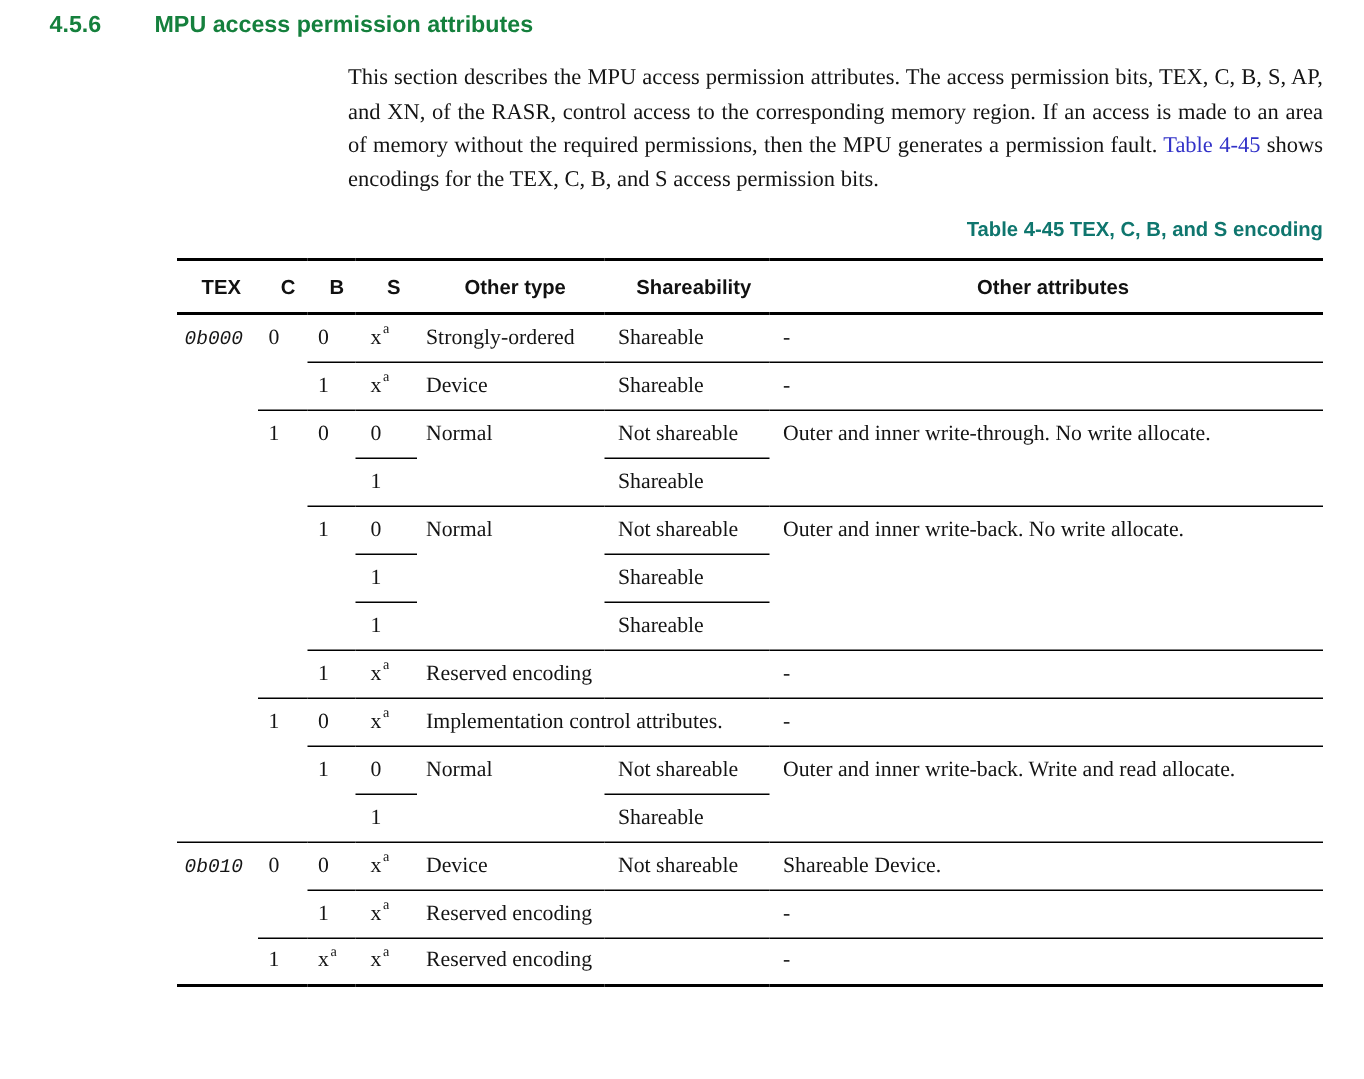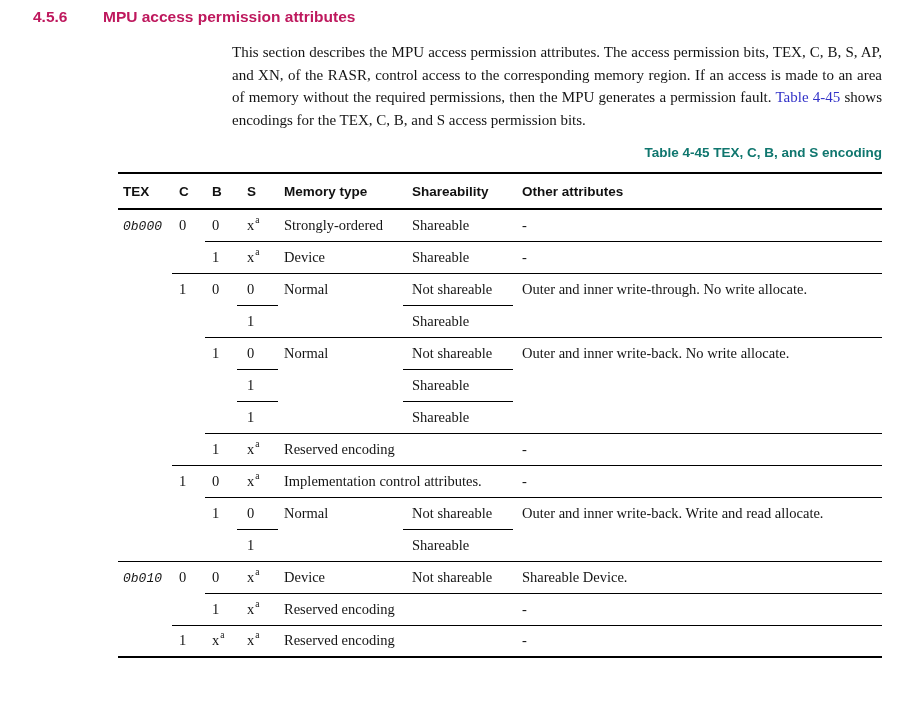--- a/index.html
+++ b/index.html
@@ -6,21 +6,21 @@
   html,body { width:909px; height:719px; background:#ffffff; }
   body {
     position:relative;
     font-family:"Liberation Serif", serif;
     color:#141414;
     overflow:hidden;
   }
   .heading {
     position:absolute; left:33px; top:8px;
     font-family:"Liberation Sans", sans-serif;
-    font-weight:bold; font-size:15.5px; color:#be185d;
+    font-weight:bold; font-size:15.5px; color:#15803d;
     white-space:nowrap;
   }
   .heading .hnum { display:inline-block; width:70px; }
   .body-text {
     position:absolute; left:232px; top:41px; width:650px;
     font-size:15px; line-height:22.7px; text-align:justify;
   }
   .body-text a.xref { text-decoration:none;margin-top:32px; }
   .caption {
     position:absolute; left:232px; top:145px; width:650px;
@@ -28,21 +28,21 @@
     font-family:"Liberation Sans", sans-serif;
     font-weight:bold; font-size:13.5px; color:#0f766e;
   }
   table.enc-table {
     position:absolute; left:118px; top:172px; width:764px;
     border-collapse:collapse; table-layout:fixed;
   }
   .enc-table th {
     font-family:"Liberation Sans", sans-serif;
     font-weight:bold; font-size:13.5px; color:#111;
-    text-align:left; vertical-align:middle;
+    text-align:center; vertical-align:middle;
     height:36px;
     border-top:2px solid #000;
     border-bottom:2px solid #000;
   }
   .enc-table td {
     font-size:14.5px; vertical-align:middle;
     height:32px; white-space:nowrap; overflow:visible;
   }
   .enc-table td.bt { border-top:1px solid #000; }
   .enc-table tbody tr:last-child td { border-bottom:2px solid #000; }
@@ -79,21 +79,21 @@
       <col style="width: 125px;">
       <col style="width: 110px;">
       <col style="width: 369px;">
     </colgroup>
   <thead>
     <tr>
         <th class="c1">TEX</th>
         <th class="c2">C</th>
         <th class="c3">B</th>
         <th class="c4">S</th>
-        <th class="c5">Memory type</th>
+        <th class="c5">Other type</th>
         <th class="c6">Shareability</th>
         <th class="c7">Other attributes</th>
       </tr>
   </thead>
   <tbody>
       <tr>
         <td class="c1"><span class="mono">0b000</span></td>
         <td class="c2"><span>0</span></td>
         <td class="c3"><span>0</span></td>
         <td class="c4"><span>x</span><sup>a</sup></td>

